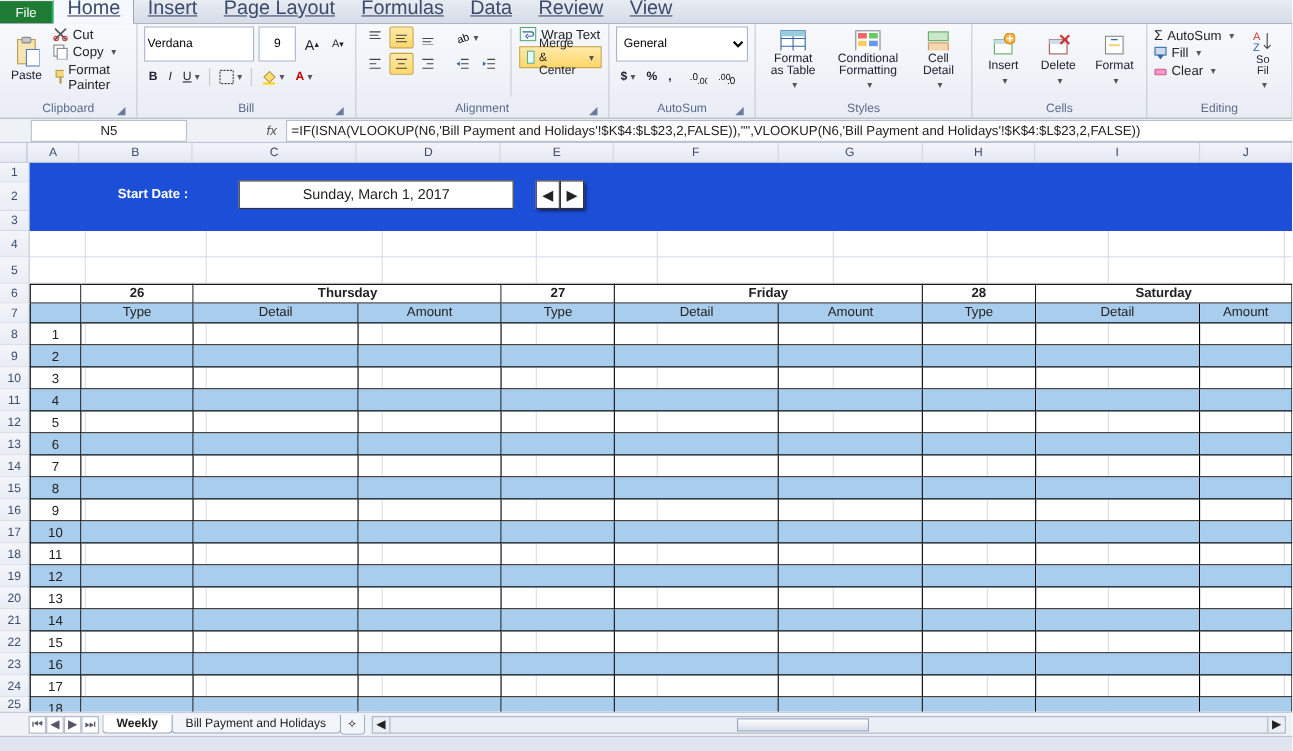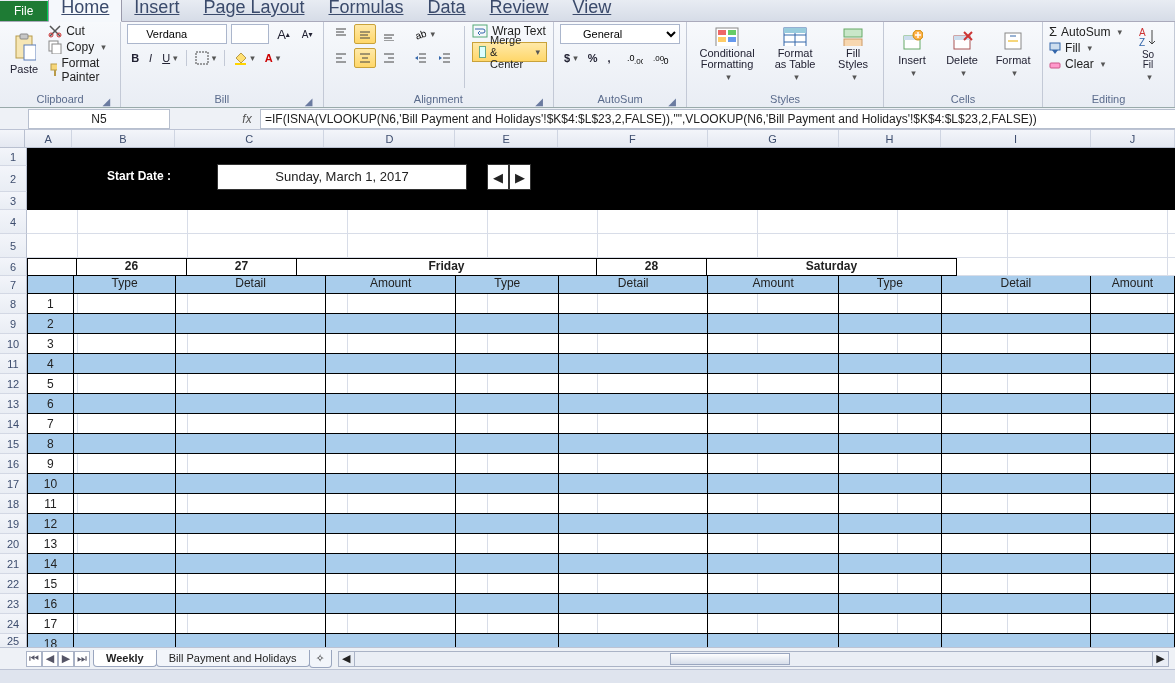--- a/index.html
+++ b/index.html
@@ -15,21 +15,21 @@
   .ribbon { display: flex; height: 86px; background: linear-gradient(#f7f9fc,#e9edf4); border-bottom: 1px solid #9aa; }
   .group { border-right: 1px solid #c3c9d6; padding: 2px 6px 0 6px; display: flex; flex-direction: column; justify-content: space-between; }
   .group-body { display:flex; gap:6px; align-items:flex-start; height:66px; }
   .group-title { text-align: center; font-size: 11px; color: #5a6b8c; padding: 1px 0 2px; }
   .col { display:flex; flex-direction:column; gap:2px; }
   .row { display:flex; align-items:center; gap:4px; }
   .row.tight { gap:2px; }
   .btn, .ic { display:inline-flex; align-items:center; justify-content:center; border:1px solid transparent; border-radius:2px; padding:1px 3px; font-size:11px; color:#223; cursor:default; height:20px; }
   .btn.big, .ic.big { height:60px; width:42px; flex-direction:column; gap:2px; font-size:11px; }
   .btn.framed, .sel { border:1px solid #abb6cc; background:#fff; }
-  .sel { height:20px; font-size:11px; padding:0 18px; }
+  .sel { height:32px; font-size:11px; padding:0 2px; }
   .drop::after{ content:"▾"; font-size:9px; margin-left:3px; color:#555; }
   svg { display:block; }
   .sep-v { width:1px; background:#c3c9d6; align-self:stretch; margin:2px 2px; }
   .toggle-on { background: linear-gradient(#ffe9a8,#ffd76a); border:1px solid #c9a23a; }
   .mergebtn{ background: linear-gradient(#ffe9a8,#ffd76a); border:1px solid #c9a23a; padding:1px 6px; height:20px; display:flex; align-items:center; gap:4px; font-size:11px;}
   .mergebtn .sq{ width:12px;height:12px;border:1px solid #6a8; background:#dff;}
   .launcher{ font-size:10px; color:#6b7ba0; text-align:right; padding-right:2px;}
   .glabelrow{display:flex;justify-content:center;align-items:center;position:relative;}
   .glabelrow .launcher{position:absolute;right:2px;bottom:0;}
 
@@ -41,21 +41,21 @@
 
   
   .gridwrap{ position:relative; height: calc(683px - 22px - 86px - 22px - 22px - 14px); overflow:hidden; }
   .colheads{ display:flex; height:18px; background:linear-gradient(#f3f5fa,#e4e8f1); border-bottom:1px solid #b9c0d0; }
   .corner{ width:27px; border-right:1px solid #b9c0d0; background:linear-gradient(#f3f5fa,#e4e8f1);}
   .ch{ border-right:1px solid #cfd5e2; text-align:center; font-size:11px; color:#3d4d6e; line-height:18px;}
   .rows{ position:absolute; top:18px; left:0; right:0; bottom:0; overflow:hidden;}
   .rh{ width:27px; border-right:1px solid #b9c0d0; border-bottom:1px solid #d3d8e4; text-align:center; font-size:11px; color:#3d4d6e; background:linear-gradient(#f3f5fa,#e9edf4); line-height:18px;}
 
   
-  .bluebanner{ position:absolute; left:27px; top:0; right:0; height:62px; background:#000000;text-decoration:underline; }
+  .bluebanner{ position:absolute; left:27px; top:0; right:0; height:62px; background:#1d4ed8;text-decoration:underline; }
   .bb-label{ position:absolute; left:80px; top:21px; color:#fff; font-weight:bold; font-family:Verdana,sans-serif; font-size:12px;}
   .bb-date{ position:absolute; left:190px; top:16px; width:250px; height:26px; background:#fff; border:1px solid #333; text-align:center; font-family:Verdana,sans-serif; font-size:13px; line-height:24px;}
   .bb-nav{ position:absolute; left:460px; top:16px; display:flex; box-shadow:2px 2px 3px rgba(0,0,0,.6);}
   .bb-nav div{ width:22px; height:26px; background:#fff; border:1px solid #333; display:flex; align-items:center; justify-content:center; font-size:13px;}
 
   .content{ position:absolute; left:27px; top:0; right:0; }
   .hdrcell{ border:1px solid #000; border-left:none; text-align:center; font-family:Verdana,sans-serif; font-size:12px; font-weight:bold; background:#fff; }
   .hdrcell.first{ border-left:1px solid #000;}
   .subcell{ border:1px solid #000; border-top:none; border-left:none; text-align:center; font-family:Verdana,sans-serif; font-size:12px; background:#a9cdec;}
   .subcell.first{border-left:1px solid #000;}
@@ -319,46 +319,46 @@
       </div>
     </div>
     <div class="glabelrow">
         <div class="group-title">AutoSum</div>
         <div class="launcher">◢</div>
       </div>
   </div>
 
   <div class="group">
     <div class="group-body">
+      <div class="btn big drop" style="width:56px">
+        <svg width="26" height="24">
+            <rect x="2" y="2" width="22" height="20" fill="#fff" stroke="#36a"></rect>
+            <line x1="2" y1="9" x2="24" y2="9" stroke="#36a"></line>
+            <line x1="2" y1="16" x2="24" y2="16" stroke="#36a"></line>
+            <line x1="13" y1="2" x2="13" y2="22" stroke="#36a"></line>
+            <rect x="2" y="2" width="22" height="5" fill="#9cd"></rect>
+          </svg>
+        <span style="text-align:center;line-height:11px">Format as Table</span>
+      </div>
       <div class="btn big drop" style="width:68px">
         <svg width="26" height="24">
             <rect x="2" y="2" width="22" height="20" fill="#fff" stroke="#888"></rect>
             <rect x="4" y="4" width="8" height="5" fill="#e66"></rect>
             <rect x="14" y="4" width="8" height="5" fill="#6c6"></rect>
             <rect x="4" y="11" width="8" height="5" fill="#fc6"></rect>
             <rect x="14" y="11" width="8" height="5" fill="#69e"></rect>
           </svg>
         <span style="text-align:center;line-height:11px">Conditional Formatting</span>
       </div>
-      <div class="btn big drop" style="width:56px">
-        <svg width="26" height="24">
-            <rect x="2" y="2" width="22" height="20" fill="#fff" stroke="#36a"></rect>
-            <line x1="2" y1="9" x2="24" y2="9" stroke="#36a"></line>
-            <line x1="2" y1="16" x2="24" y2="16" stroke="#36a"></line>
-            <line x1="13" y1="2" x2="13" y2="22" stroke="#36a"></line>
-            <rect x="2" y="2" width="22" height="5" fill="#9cd"></rect>
-          </svg>
-        <span style="text-align:center;line-height:11px">Format as Table</span>
-      </div>
       <div class="btn big drop" style="width:48px">
         <svg width="26" height="24">
             <rect x="4" y="3" width="18" height="8" fill="#c9e7c9" stroke="#6a6"></rect>
             <rect x="4" y="13" width="18" height="8" fill="#f7d7b0" stroke="#c96"></rect>
           </svg>
-        <span style="text-align:center;line-height:11px">Fill Styles</span>
+        <span style="text-align:center;line-height:11px">Cell Detail</span>
       </div>
     </div>
     <div class="group-title">Styles</div>
   </div>
 
   <div class="group">
     <div class="group-body">
       <div class="btn big drop" style="width:44px">
         <svg width="22" height="22">
             <rect x="3" y="6" width="16" height="13" fill="#fff" stroke="#6a6"></rect>
@@ -520,20 +520,21 @@
       <div class="bb-nav">
         <div>◀</div>
         <div>▶</div>
       </div>
     </div>
 
     <div class="content" id="content" style="top:110px;">
         <div style="display: flex; height: 18px;">
           <div class="hdrcell first" style="width: 50px; border-top: 1px solid rgb(0, 0, 0);"></div>
           <div class="hdrcell" style="width: 110px;">26</div>
+          <div class="hdrcell" style="width: 300px;">Thursday</div>
           <div class="hdrcell" style="width: 110px;">27</div>
           <div class="hdrcell" style="width: 300px;">Friday</div>
           <div class="hdrcell" style="width: 110px;">28</div>
           <div class="hdrcell" style="width: 250px;">Saturday</div>
         </div>
         <div style="display: flex; height: 18px;">
           <div class="subcell first" style="width: 50px; background: rgb(169, 205, 236);"></div>
           <div class="subcell" style="width: 110px;">Type</div>
           <div class="subcell" style="width: 160px;">Detail</div>
           <div class="subcell" style="width: 140px;">Amount</div>

